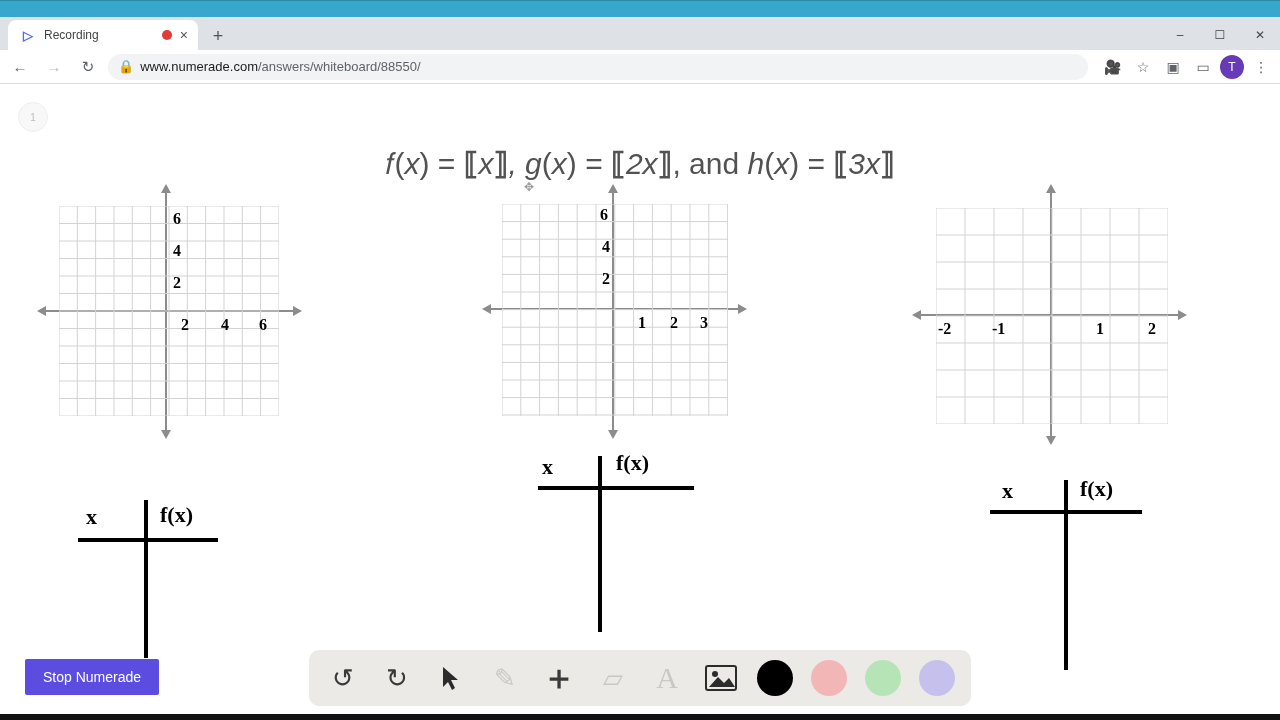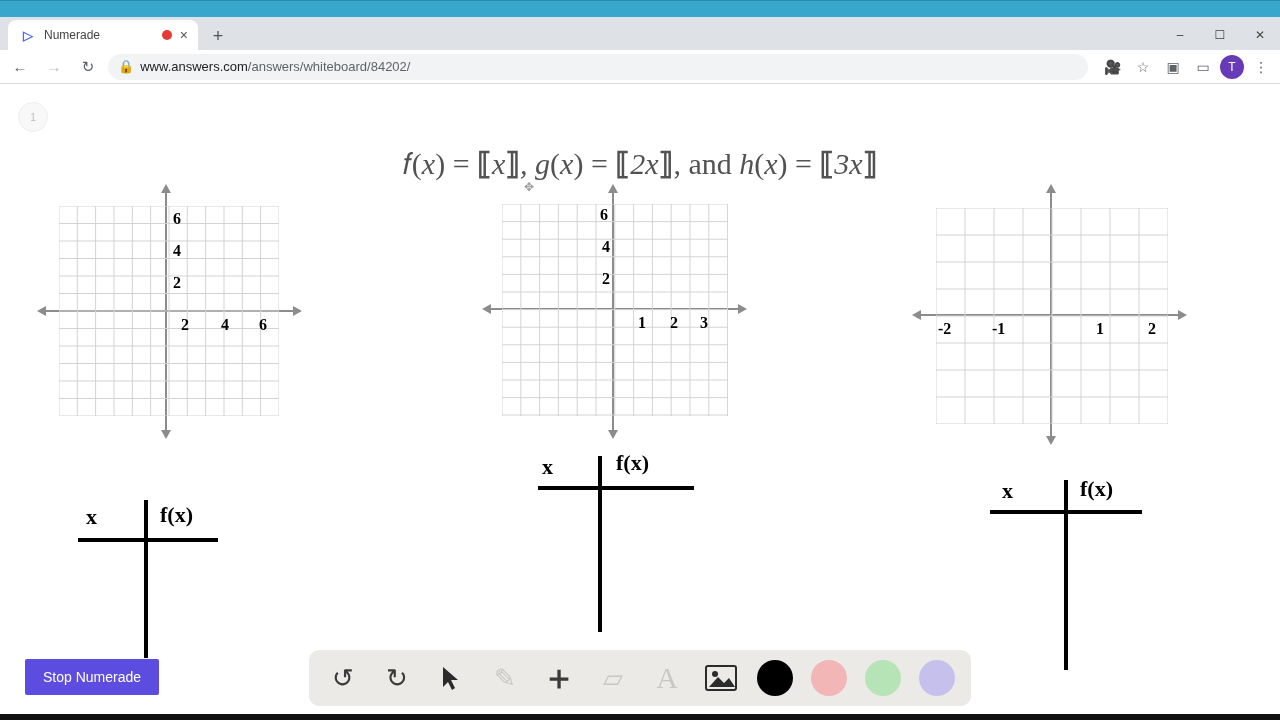--- a/index.html
+++ b/index.html
@@ -25,21 +25,21 @@
 .url-host { color: #202124; }
 .addr-right { display: flex; align-items: center; gap: 4px; margin-left: 6px; }
 .ext-icon { width: 26px; height: 26px; display: flex; align-items: center; justify-content: center; font-size: 14px; cursor: pointer; color: #5f6368; }
 .avatar { width: 24px; height: 24px; border-radius: 50%; background: #673ab7; color: #fff; display: flex; align-items: center; justify-content: center; font-size: 12px; font-weight: 500; }
 
 
 .page { position: relative; height: calc(720px - 84px - 6px); background: #fff; }
 .page-inner { position: relative; width: 100%; height: 100%; }
 .mini-circle { position: absolute; top: 18px; left: 18px; width: 30px; height: 30px; border-radius: 50%; background: #f8f8f8; border: 1px solid #eee; display: flex; align-items: center; justify-content: center; font-size: 10px; color: #bbb; }
 
-.formula { position: absolute; top: 62px; left: 50%; transform: translateX(-50%); font-family: Liberation Serif, serif; font-size: 30px; color: #525252; font-style: italic; white-space: nowrap; }
+.formula { position: absolute; top: 62px; left: 50%; transform: translateX(-50%); font-family: Liberation Sans, sans-serif; font-size: 30px; color: #525252; font-style: italic; white-space: nowrap; }
 .formula .paren, .formula .eq, .formula .br { font-style: normal; }
 .formula .br { font-weight: bold; }
 .cursor-mark { position: absolute; font-size: 12px; color: #999; left: 50%; top: 96px; transform: translateX(-116px); }
 
 
 .grid-wrap { position: absolute; }
 .axis-h, .axis-v { position: absolute; background: #8c8c8c; }
 .axis-h { height: 2px; }
 .axis-v { width: 2px; }
 .arrow { position: absolute; width: 0; height: 0; border-style: solid; }
@@ -68,39 +68,39 @@
 .bottombar { height: 6px; background: #111; }
 </style>
 </head>
 <body>
 
 <div class="browser-top"></div>
 
 <div class="tab-strip">
   <div class="tab">
     <span class="tab-favicon">▷</span>
-    <span class="tab-title">Numerade</span>
+    <span class="tab-title">Recording</span>
     <span class="rec-dot"></span>
     <span class="tab-close">×</span>
   </div>
   <div class="new-tab">+</div>
   <div class="win-controls">
     <div class="win-btn">–</div>
     <div class="win-btn">☐</div>
     <div class="win-btn">✕</div>
   </div>
 </div>
 
 <div class="addr-bar">
   <div class="nav-btn">←</div>
   <div class="nav-btn disabled">→</div>
   <div class="nav-btn">↻</div>
   <div class="url-box">
     <span>🔒</span>
-    <span class="url-text"><span class="url-host">www.answers.com</span><span>/answers/whiteboard/84202/</span></span>
+    <span class="url-text"><span class="url-host">www.numerade.com</span><span>/answers/whiteboard/88550/</span></span>
   </div>
   <div class="addr-right">
     <div class="ext-icon">🎥</div>
     <div class="ext-icon">☆</div>
     <div class="ext-icon">▣</div>
     <div class="ext-icon">▭</div>
     <div class="avatar">T</div>
     <div class="ext-icon">⋮</div>
   </div>
 </div>

